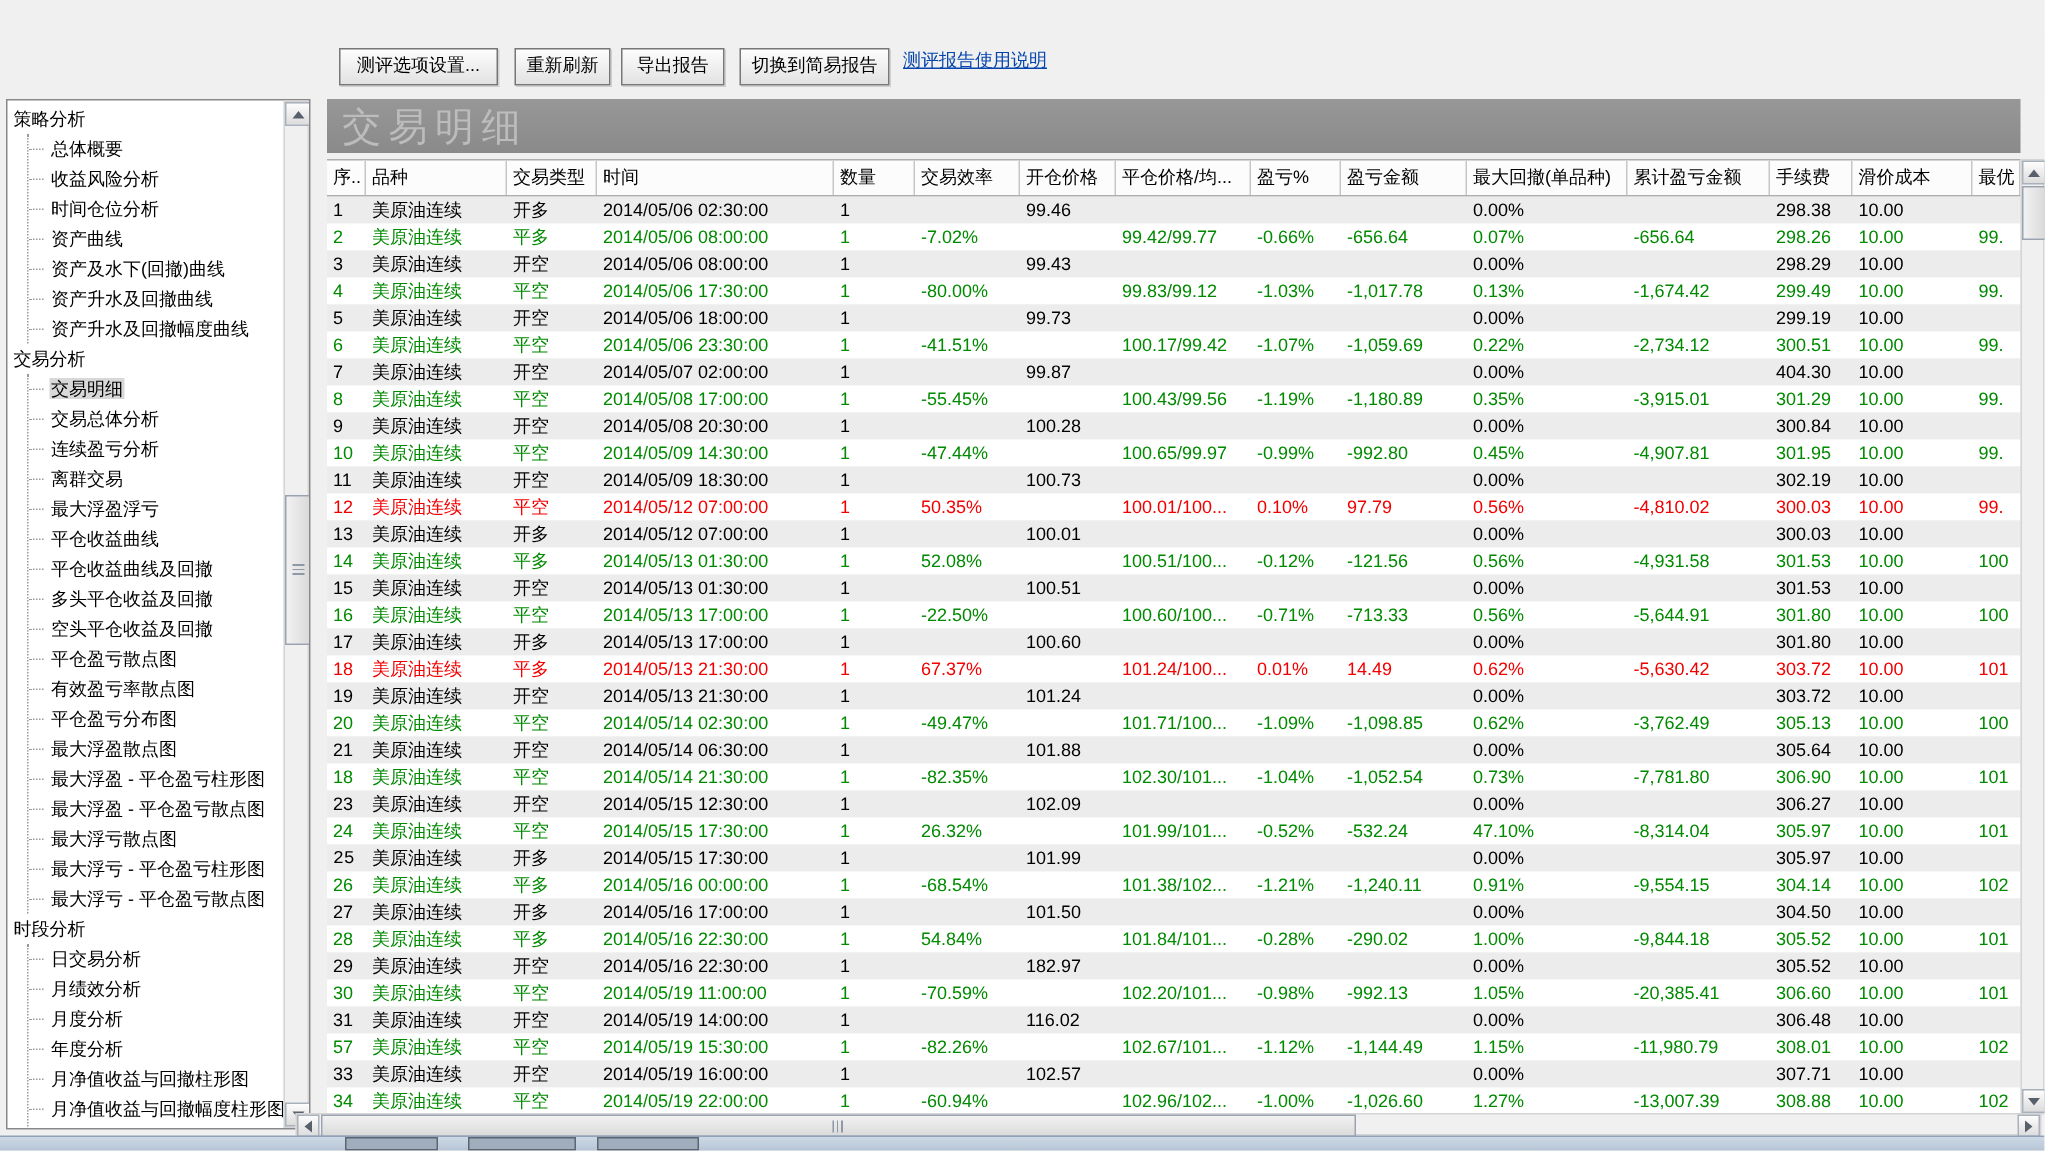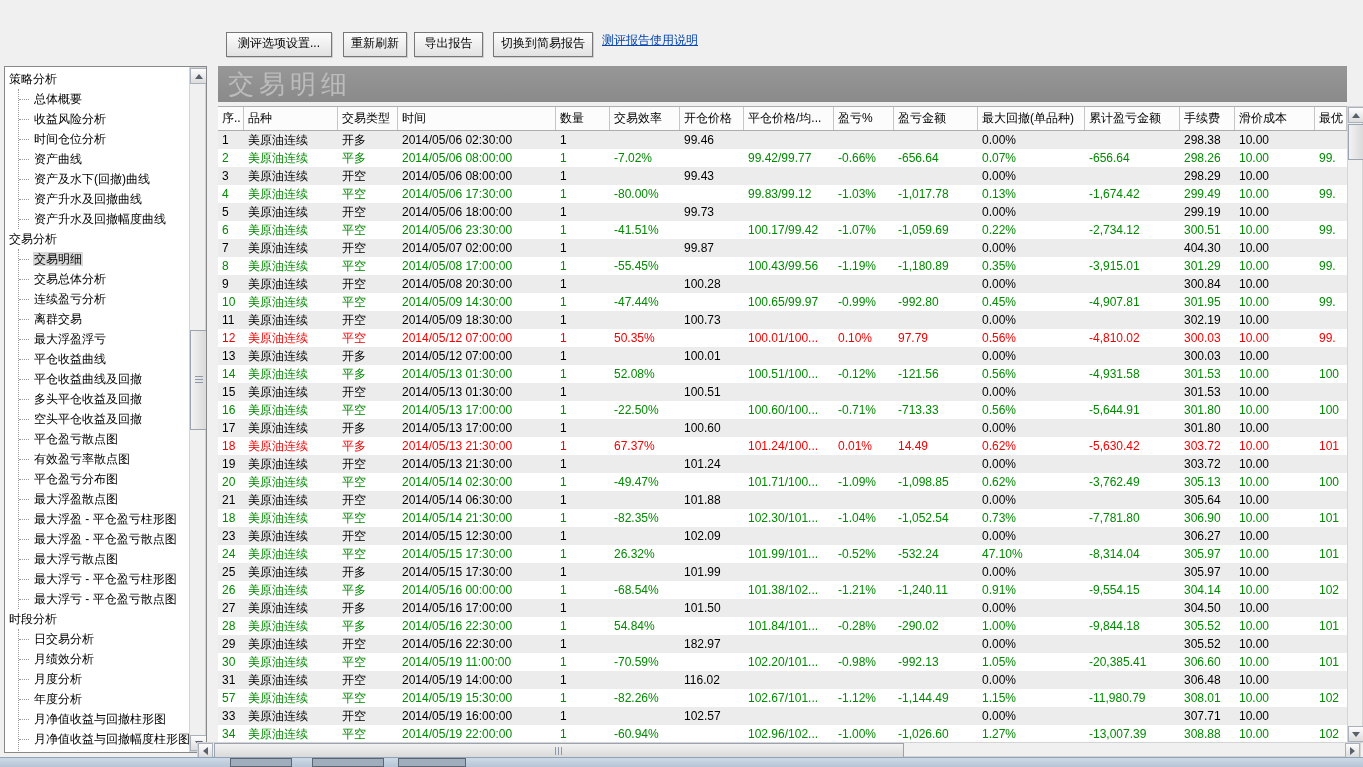--- a/index.html
+++ b/index.html
@@ -568,21 +568,21 @@
         <span class="td" style="width: 90px;">101.99/101...</span>
         <span class="td" style="width: 60px;">-0.52%</span>
         <span class="td" style="width: 84px;">-532.24</span>
         <span class="td" style="width: 107px;">47.10%</span>
         <span class="td" style="width: 95px;">-8,314.04</span>
         <span class="td" style="width: 55px;">305.97</span>
         <span class="td" style="width: 80px;">10.00</span>
         <span class="td" style="width: 32px;">101</span>
       </div>
       <div class="tr">
-        <span class="td" style="width: 26px;">25</span>
+        <span class="td" style="width: 26px; font-family: Liberation Mono, monospace;">25</span>
         <span class="td" style="width: 94px;">美原油连续</span>
         <span class="td" style="width: 60px;">开多</span>
         <span class="td" style="width: 158px;">2014/05/15 17:30:00</span>
         <span class="td" style="width: 54px;">1</span>
         <span class="td" style="width: 70px;"></span>
         <span class="td" style="width: 64px;">101.99</span>
         <span class="td" style="width: 90px;"></span>
         <span class="td" style="width: 60px;"></span>
         <span class="td" style="width: 84px;"></span>
         <span class="td" style="width: 107px;">0.00%</span>

